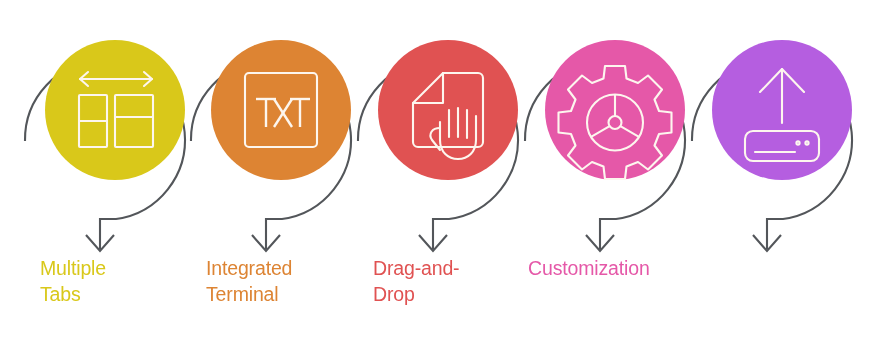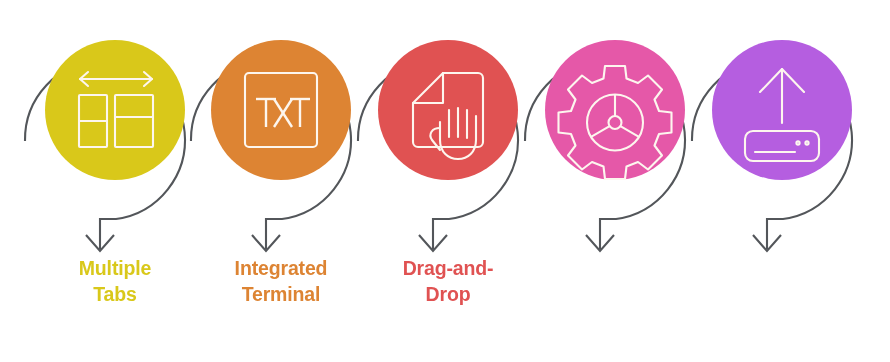--- a/index.html
+++ b/index.html
@@ -52,22 +52,21 @@
   }
   .glyph-text {
     fill: none;
     stroke: #fdf6ee;
     stroke-width: 2.4;
     stroke-linecap: butt;
     stroke-linejoin: miter;
   }
   .label {
     position: absolute;
-    text-align: center;
-    font-weight: bold;
+    font-weight: normal;
     font-size: 19.5px;
     line-height: 1.32;
     letter-spacing: -0.15px;
     white-space: pre-line;
     user-select: none;
   }
 </style>
 </head>
 <body>
 
@@ -185,15 +184,16 @@
 
   <div class="label" style="left:40px; top:256px; width:150px; color:#d9c81a;">Multiple
 Tabs</div>
 
   <div class="label" style="left:373px; top:256px; width:150px; color:#e05252;">Drag-and-
 Drop</div>
 
   <div class="label" style="left:206px; top:256px; width:150px; color:#dd8433;">Integrated
 Terminal</div>
 
+  <div class="label" style="left:528px; top:256px; width:176px; color:#e558a8;">Customization</div>
 
 
 </div>
 
 </body></html>

